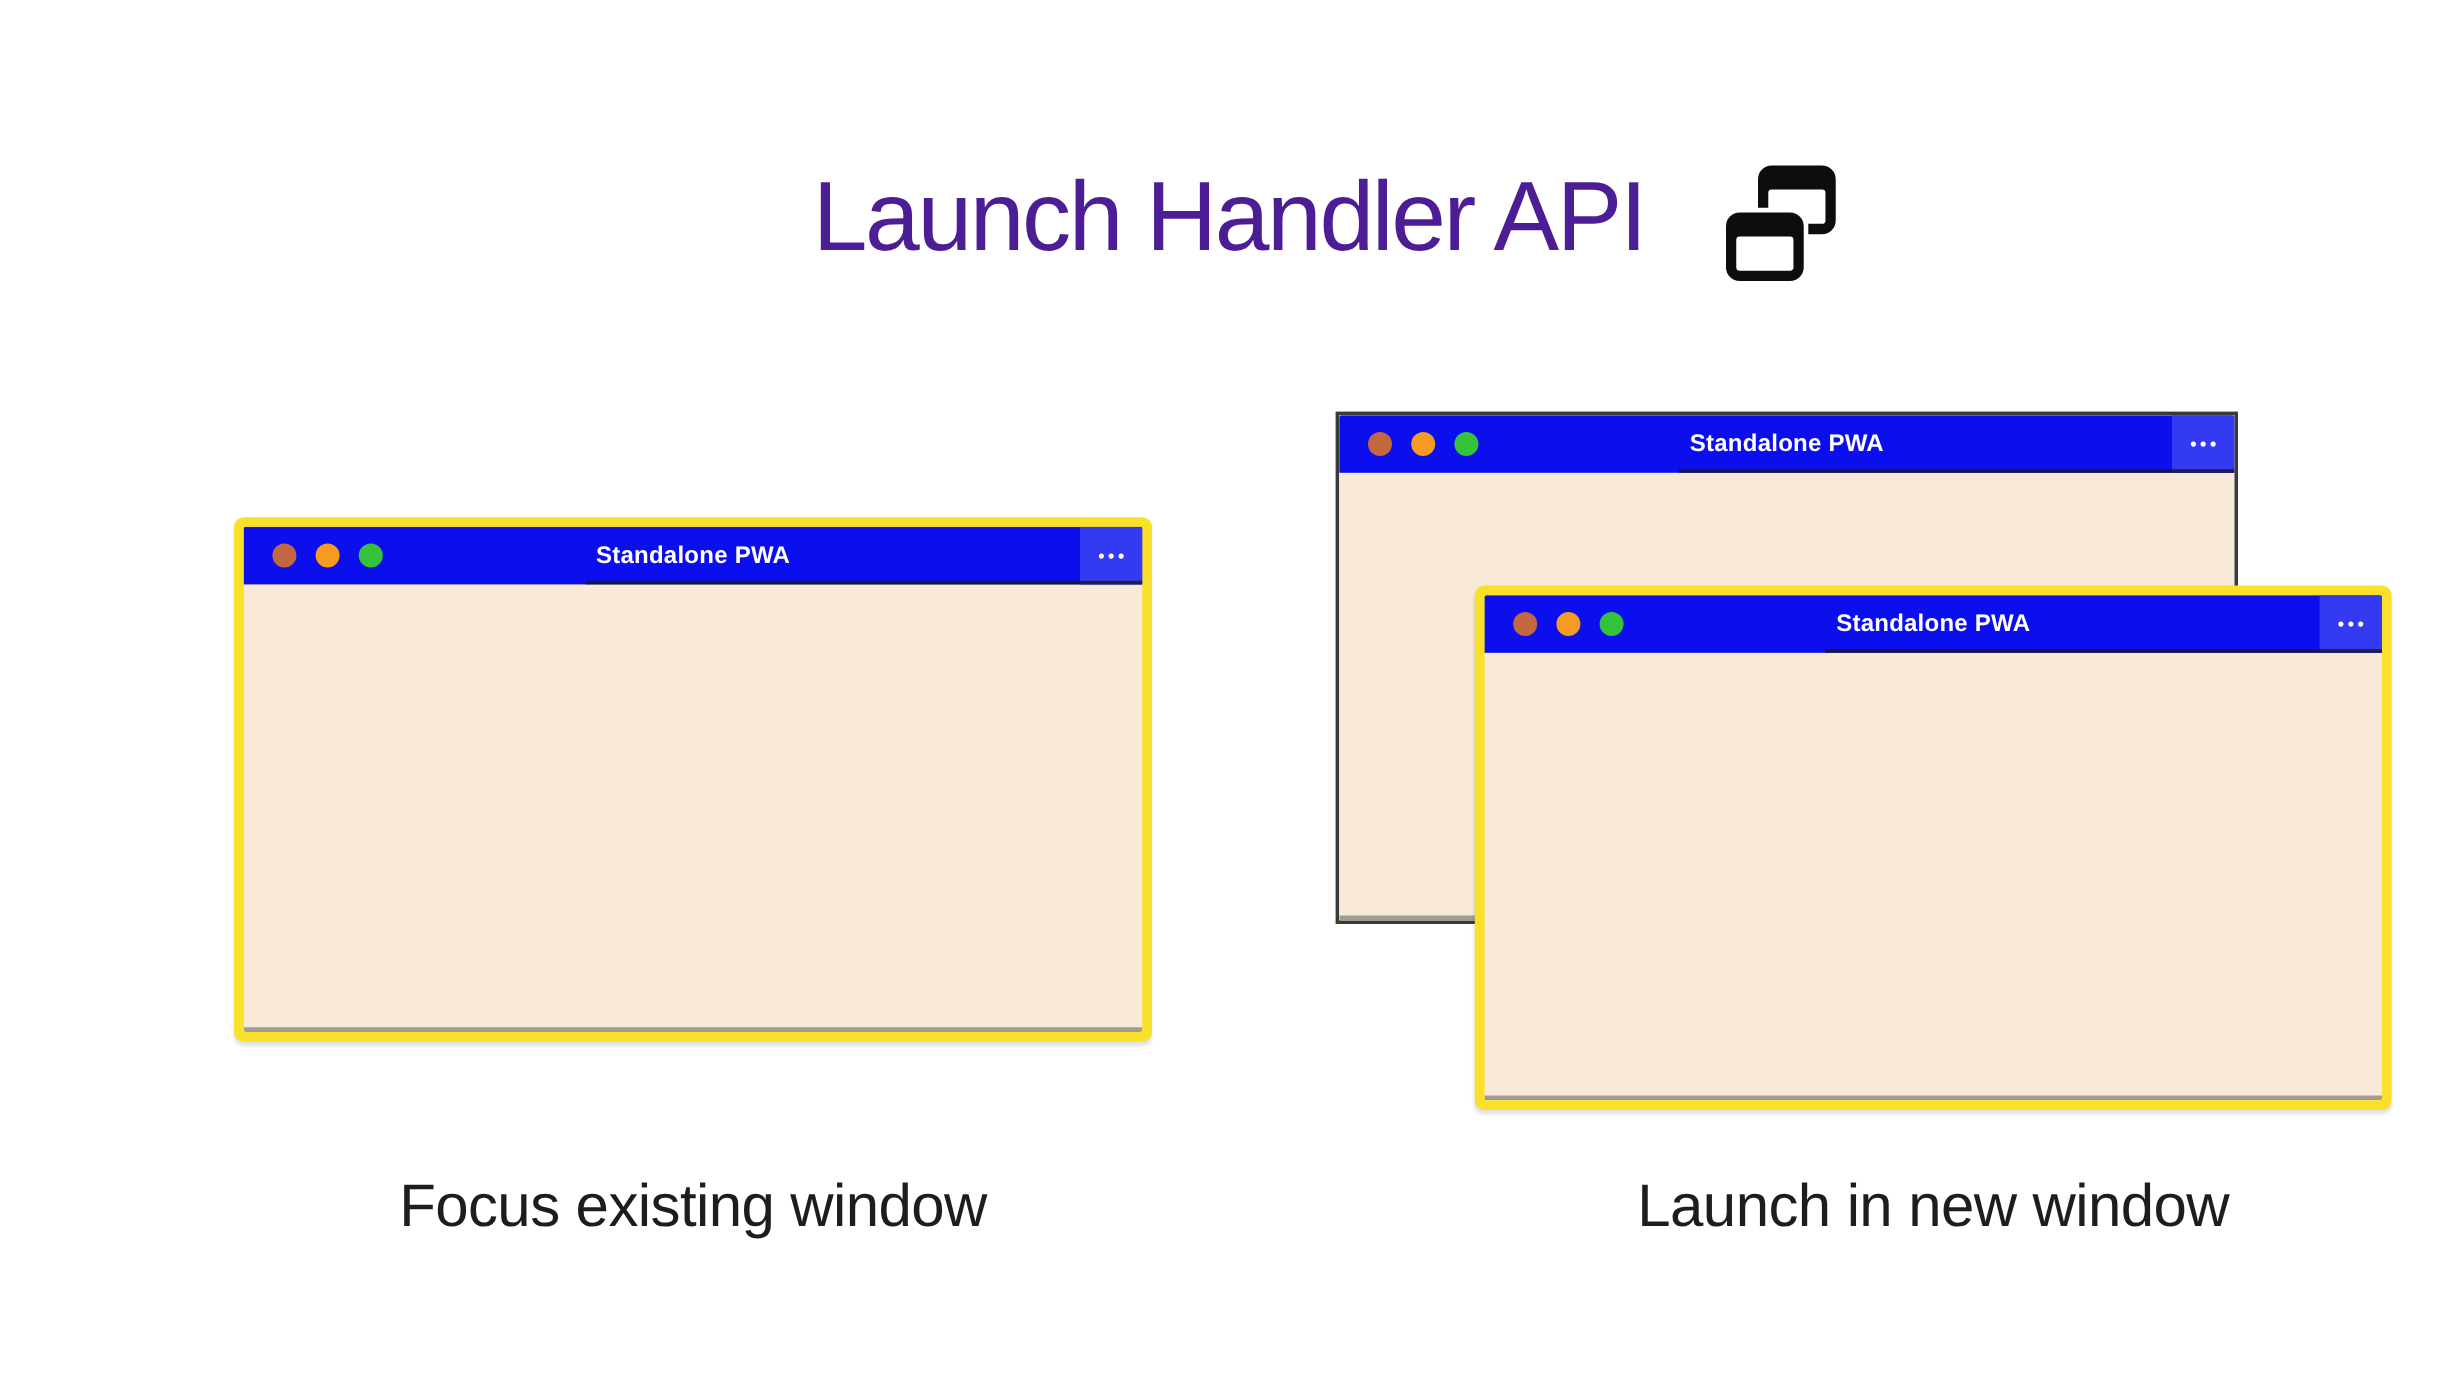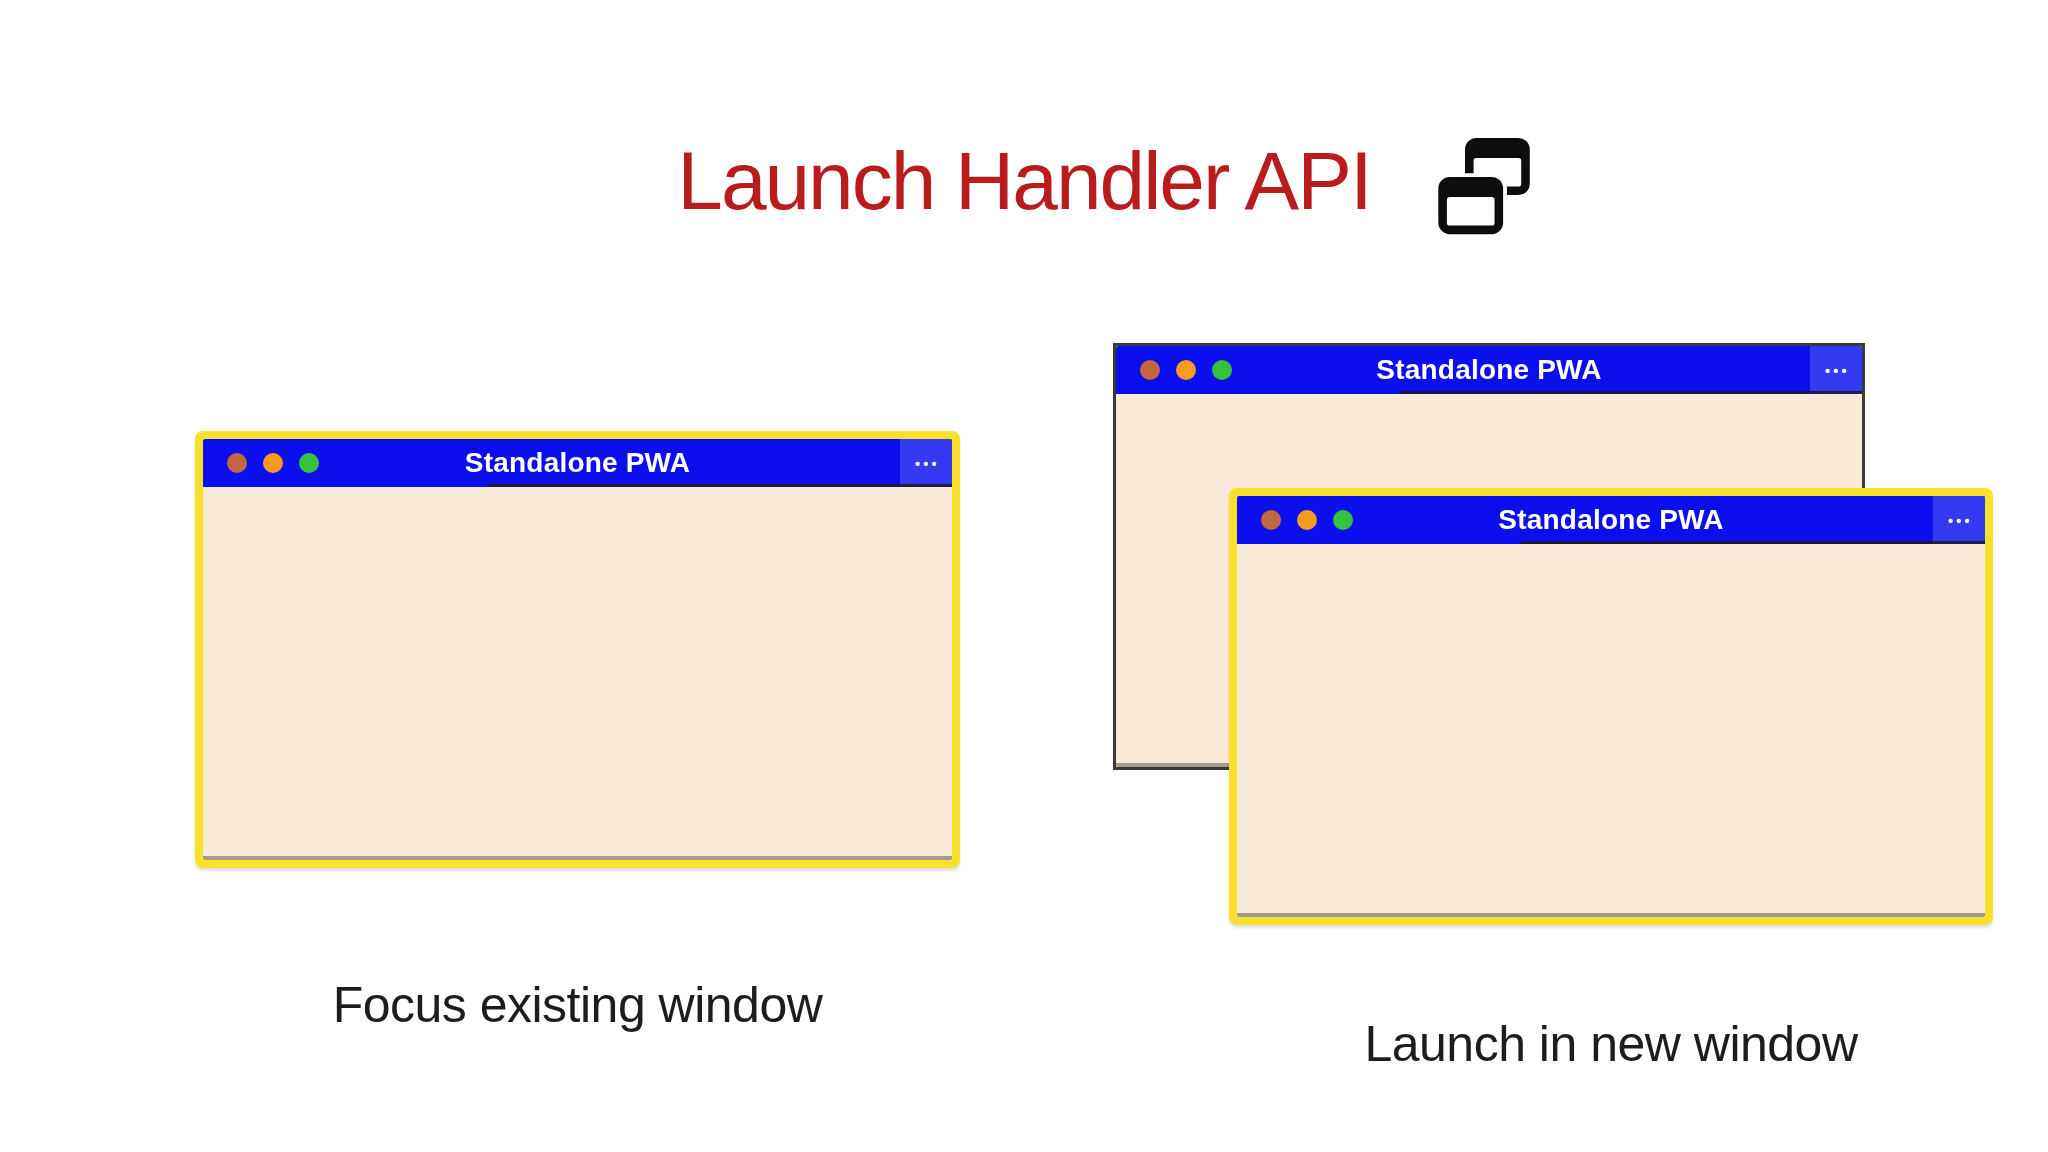--- a/index.html
+++ b/index.html
@@ -80,21 +80,21 @@
     width: 20px;
     height: 20px;
     border-radius: 50%;
   }
   .win-title {
     position: absolute;
     left: 0;
     right: 0;
     text-align: center;
     color: #ffffff;
-    font-size: 28px;
+    font-size: 20px;
     font-weight: 700;
     letter-spacing: 0.2px;
   }
   .menu-section {
     position: absolute;
     right: 0;
     top: 0;
     bottom: 0;
     width: 52px;
     display: flex;
@@ -117,31 +117,31 @@
 
   
   .caption {
     position: absolute;
     text-align: center;
     font-size: 50px;
     letter-spacing: -0.5px;
     color: #1d1d1d;
   }
   .caption-left  { left: 195px;  width: 765px; top: 976px; }
-  .caption-right { left: 1229px; width: 764px; top: 976px; margin-top: 39px; }
+  .caption-right { left: 1229px; width: 764px; top: 976px; }
 
   
   .win-left  { left: 195px;  top: 431px; width: 765px; height: 437px; z-index: 1; }
   .win-back  { left: 1113px; top: 343px; width: 752px; height: 427px; z-index: 1; }
   .win-front { left: 1229px; top: 488px; width: 764px; height: 437px; z-index: 2; }
 </style>
 </head>
 <body>
 
-<h1 class="header-title" style="color: #b91c1c;">Launch Handler API</h1>
+<h1 class="header-title" style="color: #4c1d95;">Launch Handler API</h1>
 
 <div class="header-icon">
   <svg viewBox="0 0 100 106" width="96" height="101" aria-hidden="true">
 
     <path fill-rule="evenodd" fill="#0d0d0d" d="
       M41 1 h44 a12 12 0 0 1 12 12 v36 a12 12 0 0 1 -12 12 h-44 a12 12 0 0 1 -12 -12 v-36 a12 12 0 0 1 12 -12 z
       M41 22 h44 a3 3 0 0 1 3 3 v24 a3 3 0 0 1 -3 3 h-44 a3 3 0 0 1 -3 -3 v-24 a3 3 0 0 1 3 -3 z"></path>
 
     <rect x="-3" y="38" width="76" height="68" rx="14" fill="#ffffff"></rect>
 

